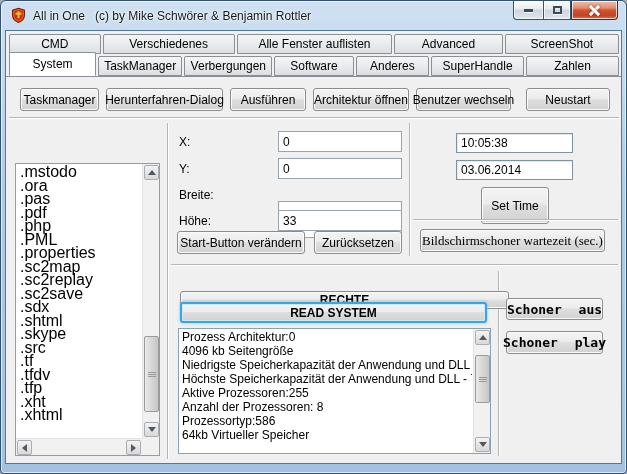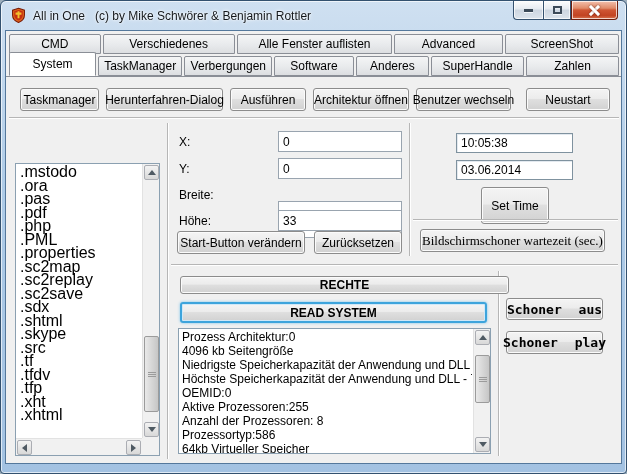--- a/index.html
+++ b/index.html
@@ -232,29 +232,28 @@
 
     <input class="tb tb-deep" style="left: 450px; top: 102px; width: 117px; height: 20px;" value="10:05:38">
     <input class="tb tb-deep" style="left: 450px; top: 129px; width: 117px; height: 20px;" value="03.06.2014">
     <div class="btn" style="left:475px;top:156px;width:68px;height:37px">Set Time</div>
     <div class="hdiv" style="left:407px;top:188px;width:205px"></div>
     <div class="btn serif-btn" style="left:414px;top:198px;width:185px;height:23px">Bildschirmschoner wartezeit (sec.)</div>
 
     <div class="hdiv" style="left:165px;top:233px;width:447px"></div>
     <div class="vdiv" style="left:492px;top:240px;height:185px"></div>
 
-    <div class="btn wide-btn" style="left:174px;top:245px;width:329px;height:18px">RECHTE</div>
+    <div class="btn wide-btn" style="left:174px;top:260px;width:329px;height:18px">RECHTE</div>
     <div class="btn wide-btn focus-blue" style="left:174px;top:271px;width:307px;height:21px">READ SYSTEM</div>
     <div class="output">
       <div class="out-lines">
         <div class="out-line">Prozess Architektur:0</div>
         <div class="out-line">4096 kb Seitengröße</div>
         <div class="out-line">Niedrigste Speicherkapazität der Anwendung und DLL - 000</div>
         <div class="out-line">Höchste Speicherkapazität der Anwendung und DLL - 7FFE</div>
-        <div class="out-line">OEMID:0</div>
         <div class="out-line">Aktive Prozessoren:255</div>
         <div class="out-line">Anzahl der Prozessoren: 8</div>
         <div class="out-line">Prozessortyp:586</div>
         <div class="out-line">64kb Virtueller Speicher</div>
       </div>
       <div class="sb sb-v">
         <div class="sb-btn" style="top:0">
             <span class="arr arr-up"></span>
           </div>
         <div class="sb-thumb" style="top:26px;height:48px">

